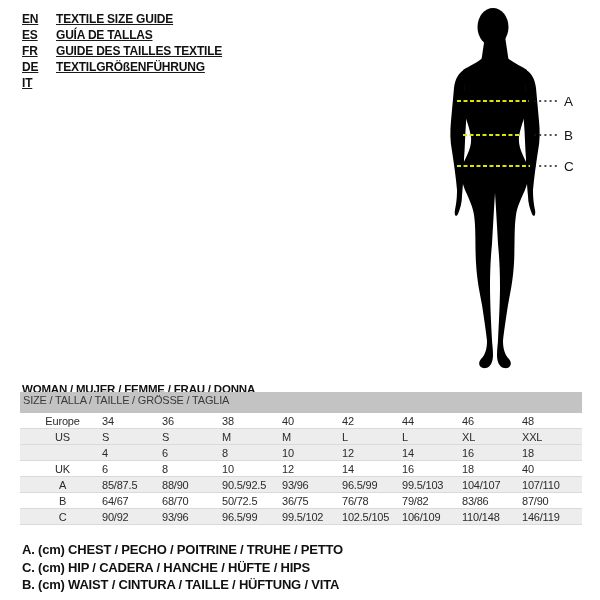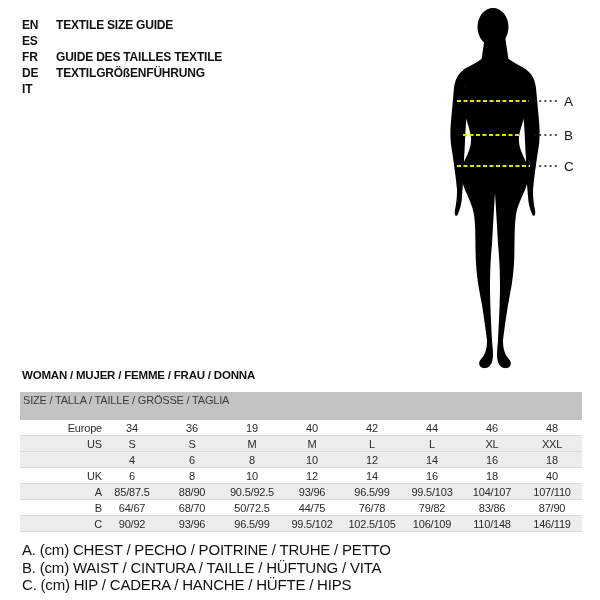--- a/index.html
+++ b/index.html
@@ -2,64 +2,65 @@
 <html><head>
 <meta charset="utf-8">
 <style>
   html,body { margin:0; padding:0; }
   body {
     width:600px; height:600px; background:#ffffff; position:relative;
     font-family:"Liberation Sans", sans-serif; color:#1a1a1a; overflow:hidden;
   }
 
   
-  .lang-block { position:absolute; left:22px; top:17px; }
+  .lang-block { position:absolute; left:22px; top:11px;text-decoration:underline; }
   .lang-row { display:flex; font-weight:bold; font-size:12px; line-height:16px; letter-spacing:-0.2px; color:#111; }
   .lang-code { width:34px; flex:0 0 34px; }
 
   
   .figure-wrap { position:absolute; left:430px; top:0; width:170px; height:380px; }
 
   
-  .woman-title { position:absolute; left:22px; top:369px; font-weight:bold; font-size:11.5px; letter-spacing:-0.2px; color:#111; }
+  .woman-title { position:absolute; left:22px; top:383px; font-weight:bold; font-size:11.5px; letter-spacing:-0.2px; color:#111; }
 
   
   .size-table { position:absolute; left:20px; top:392px; width:562px; }
   .table-header {
     background:#c3c3c3; color:#3a3a3a; font-size:11px; line-height:16px;
-    height:28px; padding-left:3px; letter-spacing:-0.2px;
+    height:21px; padding-left:3px; letter-spacing:-0.2px;
   }
   .trow {
     display:grid; grid-template-columns:82px repeat(8, 1fr);
     font-size:11px; line-height:14px; height:15px; color:#2b2b2b;
     border-bottom:1px solid #dadada; align-items:center; letter-spacing:-0.2px;
   }
-  .trow .cell { text-align:center; }
-  .trow .label-cell { text-align:right; padding-left:3px; }
+  .trow .cell { text-align:left; }
+  .trow .label-cell { text-align:center; padding-left:3px; }
   .table-rows .trow:nth-child(2),
   .table-rows .trow:nth-child(3),
   .table-rows .trow:nth-child(5),
   .table-rows .trow:nth-child(7) { background:#ededed; }
 
   
   .legend { position:absolute; left:22px; top:541px; }
-  .legend-line { font-weight:normal; font-size:15px; line-height:17.5px; letter-spacing:-0.2px; color:#111; }
+  .legend-line { font-weight:bold; font-size:13px; line-height:17.5px; letter-spacing:-0.2px; color:#111; }
 
   .marker-label { font-family:"Liberation Sans", sans-serif; font-size:13.5px; fill:#161616; }
 </style>
 </head>
 <body>
 
 <div class="lang-block">
   <div class="lang-row">
     <span class="lang-code">EN</span>
     <span class="lang-label">TEXTILE SIZE GUIDE</span>
   </div>
   <div class="lang-row">
     <span class="lang-code">ES</span>
+    <span class="lang-label">GUÍA DE TALLAS</span>
   </div>
   <div class="lang-row">
     <span class="lang-code">FR</span>
     <span class="lang-label">GUIDE DES TAILLES TEXTILE</span>
   </div>
   <div class="lang-row">
     <span class="lang-code">DE</span>
     <span class="lang-label">TEXTILGRÖßENFÜHRUNG</span>
   </div>
   <div class="lang-row">
@@ -152,21 +153,21 @@
 <div class="woman-title">WOMAN / MUJER / FEMME / FRAU / DONNA</div>
 
 <div class="size-table">
   <div class="table-header">SIZE / TALLA / TAILLE / GRÖSSE / TAGLIA</div>
   <div class="table-rows">
 
     <div class="trow">
       <div class="label-cell">Europe</div>
       <div class="cell">34</div>
       <div class="cell">36</div>
-      <div class="cell">19</div>
+      <div class="cell">38</div>
       <div class="cell">40</div>
       <div class="cell">42</div>
       <div class="cell">44</div>
       <div class="cell">46</div>
       <div class="cell">48</div>
     </div>
 
     <div class="trow">
       <div class="label-cell">US</div>
       <div class="cell">S</div>
@@ -213,21 +214,21 @@
       <div class="cell">99.5/103</div>
       <div class="cell">104/107</div>
       <div class="cell">107/110</div>
     </div>
 
     <div class="trow">
       <div class="label-cell">B</div>
       <div class="cell">64/67</div>
       <div class="cell">68/70</div>
       <div class="cell">50/72.5</div>
-      <div class="cell">44/75</div>
+      <div class="cell">36/75</div>
       <div class="cell">76/78</div>
       <div class="cell">79/82</div>
       <div class="cell">83/86</div>
       <div class="cell">87/90</div>
     </div>
 
     <div class="trow">
       <div class="label-cell">C</div>
       <div class="cell">90/92</div>
       <div class="cell">93/96</div>
@@ -237,15 +238,15 @@
       <div class="cell">106/109</div>
       <div class="cell">110/148</div>
       <div class="cell">146/119</div>
     </div>
 
   </div>
 </div>
 
 <div class="legend">
   <div class="legend-line">A. (cm) CHEST / PECHO / POITRINE / TRUHE / PETTO</div>
+  <div class="legend-line">C. (cm) HIP / CADERA / HANCHE / HÜFTE / HIPS</div>
   <div class="legend-line">B. (cm) WAIST / CINTURA / TAILLE / HÜFTUNG / VITA</div>
-  <div class="legend-line">C. (cm) HIP / CADERA / HANCHE / HÜFTE / HIPS</div>
 </div>
 
 </body></html>

